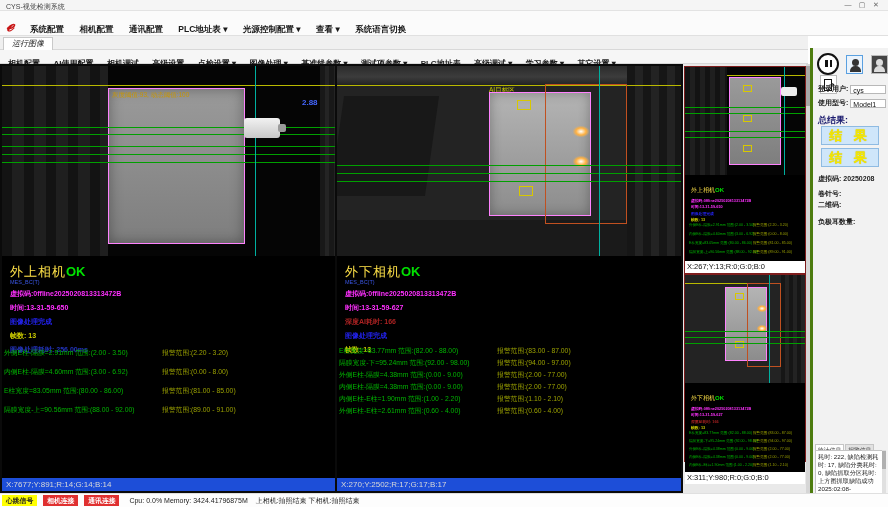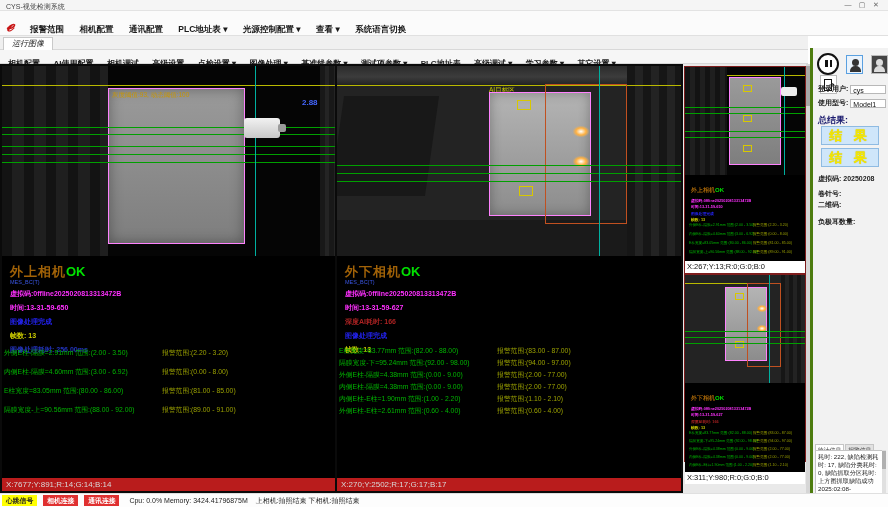--- a/index.html
+++ b/index.html
@@ -26,21 +26,21 @@
   
   .toolbar { position:absolute; left:0; top:50px; width:808px; height:14px; background:#f6f6f6; border-bottom:1px solid #d8d8d8; }
   .toolbar span { font-size:8px; color:#1a1a1a; font-weight:bold; margin-right:9px; cursor:default; }
   .toolbar { padding:2px 0 0 8px; }
 
   
   .main { position:absolute; left:0; top:64px; width:810px; height:429px; background:#0a0a0a; }
   .panel { position:absolute; top:2px; height:425px; background:#000; }
   .pimg { position:relative; width:100%; height:190px; background:#050505; overflow:hidden; }
   .ptxt { position:relative; width:100%; height:222px; background:#000; overflow:hidden; }
-  .pstatus { position:absolute; left:0; bottom:0; width:100%; height:13px; background:#b91c1c; color:#d8d8d8; font-size:8px; line-height:13px; padding-left:4px; }
+  .pstatus { position:absolute; left:0; bottom:0; width:100%; height:13px; background:#1d4ed8; color:#d8d8d8; font-size:8px; line-height:13px; padding-left:4px; }
 
   
   .bands-l { position:absolute; left:0; top:0; bottom:0; width:106px; background:repeating-linear-gradient(90deg,#131313 0 10px,#1f1f1f 10px 22px); }
   .bands-r { position:absolute; right:0; top:0; bottom:0; width:15px; background:repeating-linear-gradient(90deg,#181818 0 5px,#242424 5px 9px); }
   .hline { position:absolute; left:0; right:0; height:1px; }
   .yellow-line { background:#b9b900; }
   .green-line { background:#00a000; }
   .vline { position:absolute; top:0; bottom:0; width:1px; }
   .cyan-v { background:#00b0a0; }
   .blockL { position:absolute; left:106px; top:22px; width:137px; height:156px; background:linear-gradient(180deg,#9a9a9a,#7e7e7e); border:1px solid #ff82ff; box-shadow:inset 0 0 14px rgba(0,0,0,.35); }
@@ -54,21 +54,21 @@
   .mid-dark1 { position:absolute; left:0; top:30px; width:95px; height:100px; background:#181818; transform:skewX(-8deg); }
   .mid-bot { position:absolute; left:0; bottom:0; width:100%; height:36px; background:#1a1a1a; }
   .mid-rbands { position:absolute; right:0; top:0; bottom:0; width:54px; background:repeating-linear-gradient(90deg,#161616 0 8px,#232323 8px 16px); }
   .blockM { position:absolute; left:152px; top:26px; width:102px; height:124px; background:linear-gradient(180deg,#b4b4b4,#8c8c8c); border:1px solid #ff82ff; box-shadow:inset 0 0 12px rgba(0,0,0,.3); }
   .orange-box { position:absolute; left:208px; top:18px; width:82px; height:140px; border:1px solid #c05020; }
   .ai-label { position:absolute; left:152px; top:20px; font-size:6.5px; color:#cccc00; }
   .glow { position:absolute; width:16px; height:11px; background:radial-gradient(ellipse at center,#ffffff 0%,#ffb040 45%,rgba(0,0,0,0) 75%); }
   .ybox { position:absolute; border:1px solid #d8c800; }
 
   
-  .ptitle { font-size:13px; font-weight:bold; color:#a16207; letter-spacing:1px; }
+  .ptitle { font-size:13px; font-weight:normal; color:#fde047; letter-spacing:1px; }
   .pok { font-size:13px; font-weight:bold; color:#00e000; }
   .tiny-blue { font-size:5.5px; color:#3a56e4; margin-top:-2px; }
   .mag { font-size:7px; color:#ff30ff; font-weight:bold; margin-top:4px; }
   .bluet { font-size:7px; color:#2222ee; font-weight:bold; margin-top:4px; }
   .redt { font-size:7px; color:#aa2222; font-weight:bold; margin-top:4px; }
   .yelt { font-size:7px; color:#cccc00; font-weight:bold; margin-top:4px; }
   .darkblue { font-size:7px; color:#2233bb; font-weight:bold; margin-top:4px; }
   .txtpad { padding:6px 0 0 8px; }
   .mrow { position:absolute; left:0; width:100%; }
   .mtext { position:absolute; left:2px; font-size:6.8px; color:#00b400; white-space:nowrap; }
@@ -126,21 +126,21 @@
   <div class="titlebar">
     <span class="title">CYS-视觉检测系统</span>
     <span class="wins">
       <span>—</span><span>▢</span><span>✕</span>
     </span>
   </div>
 
   <div class="menubar">
     <span class="logo">ℯ</span>
     <span class="menuitems">
-      <span>报警范围</span>
+      <span>系统配置</span>
       <span>相机配置</span>
       <span>通讯配置</span>
       <span>PLC地址表 ▾</span>
       <span>光源控制配置 ▾</span>
       <span>查看 ▾</span>
       <span>系统语言切换</span>
     </span>
   </div>
 
   <div class="tabrow">

